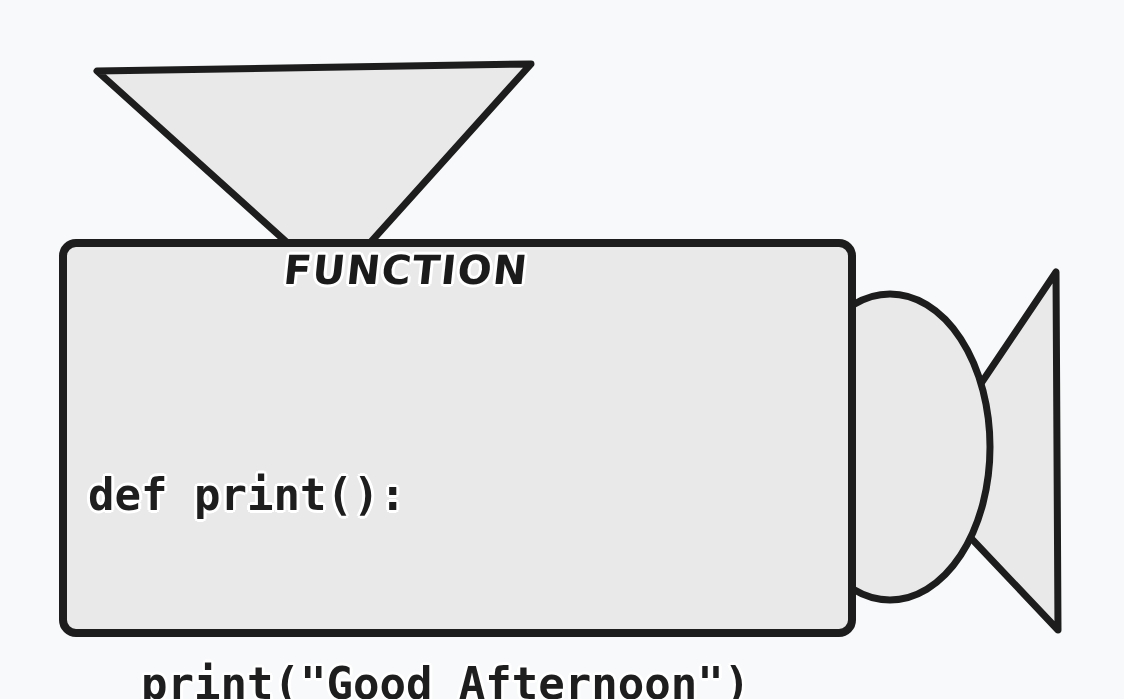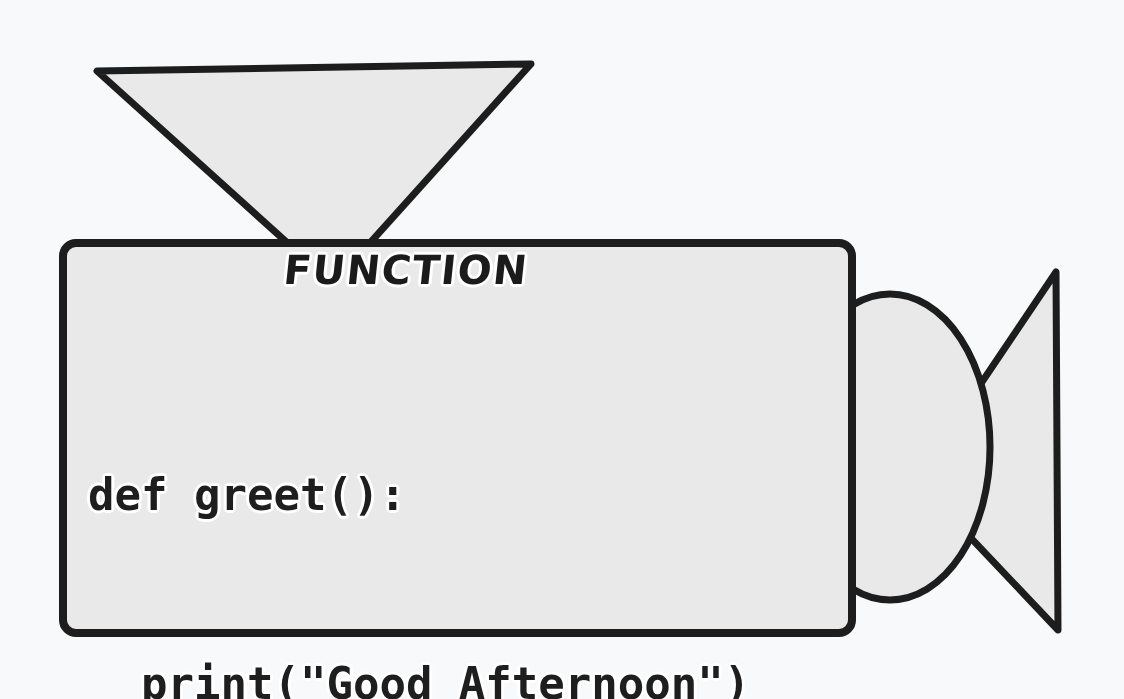--- a/index.html
+++ b/index.html
@@ -79,17 +79,17 @@
     <polygon class="shape" points="1056,272 1058,630 916,480" fill="#e9e9e9"></polygon>
 
     <ellipse class="shape" cx="890" cy="447" rx="100" ry="153" fill="#e9e9e9"></ellipse>
 
     <rect class="shape thick" x="63" y="243" width="789" height="390" rx="13" fill="#e9e9e9"></rect>
   </svg>
 
   <div class="fn-title">FUNCTION</div>
 
   <div class="code">
-    <div>def greet():</div>
+    <div>def print():</div>
     <div>  print("Good Afternoon")</div>
   </div>
 
 </div>
 
 </body></html>

